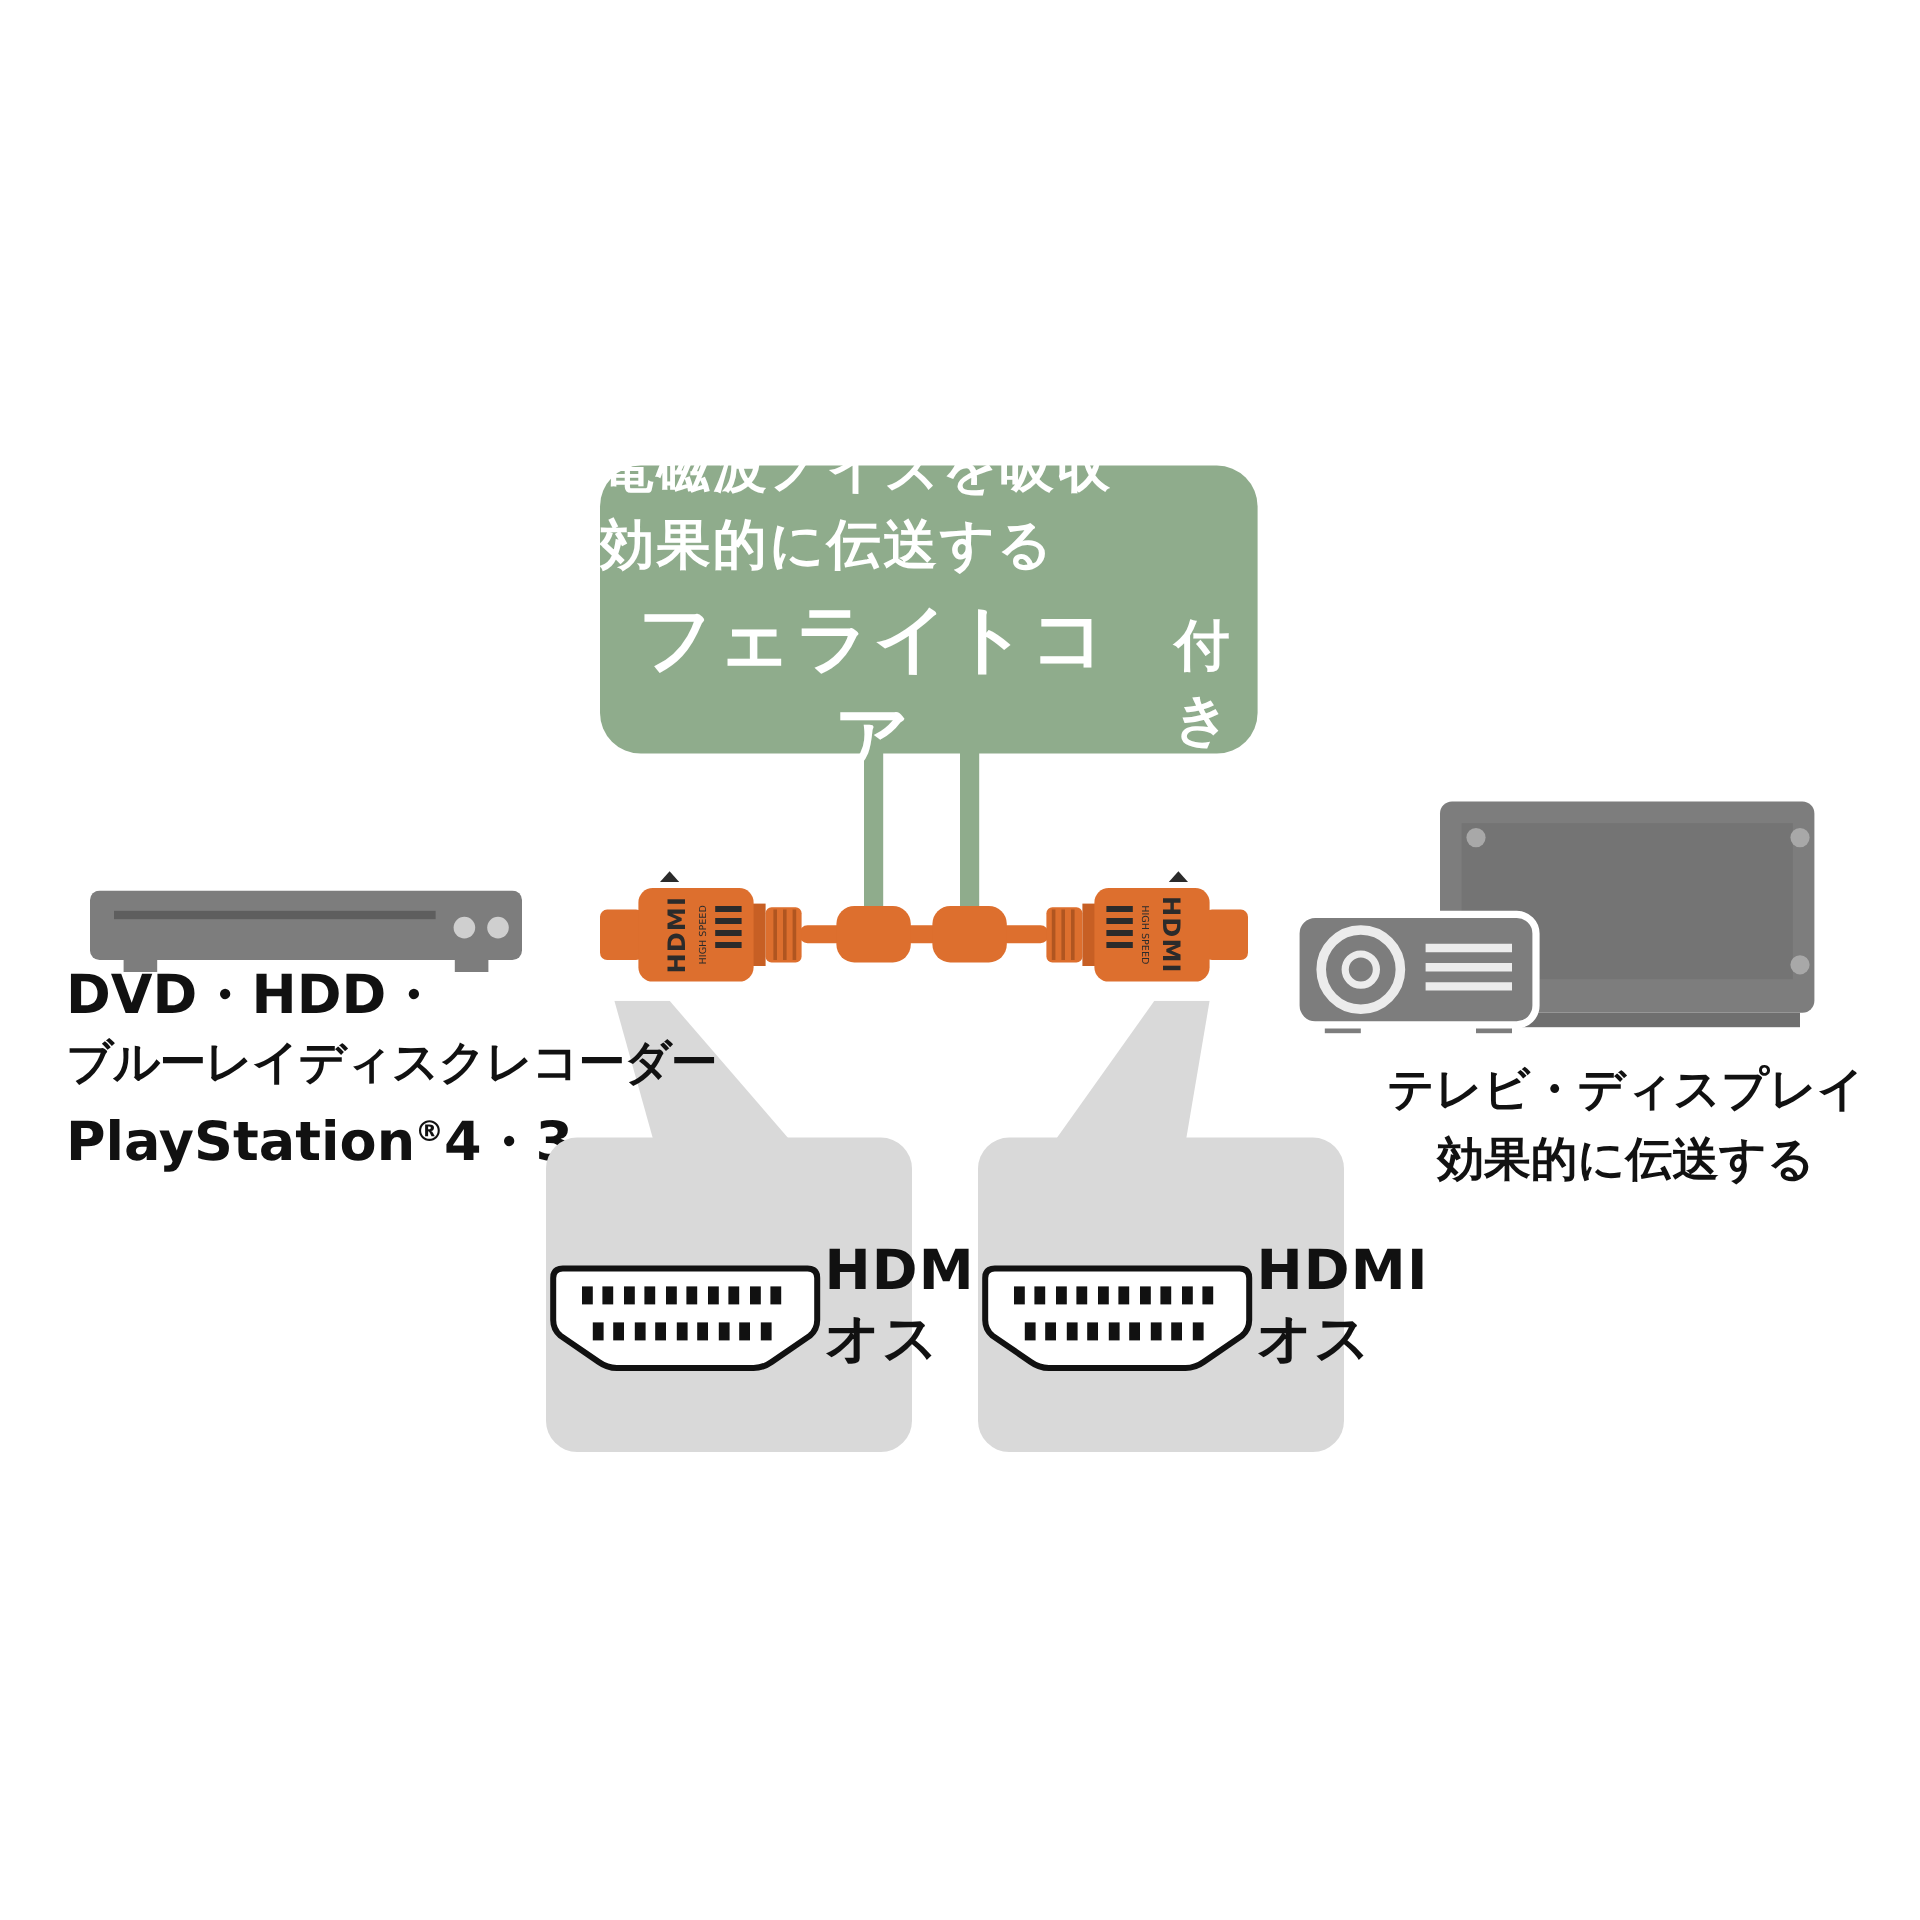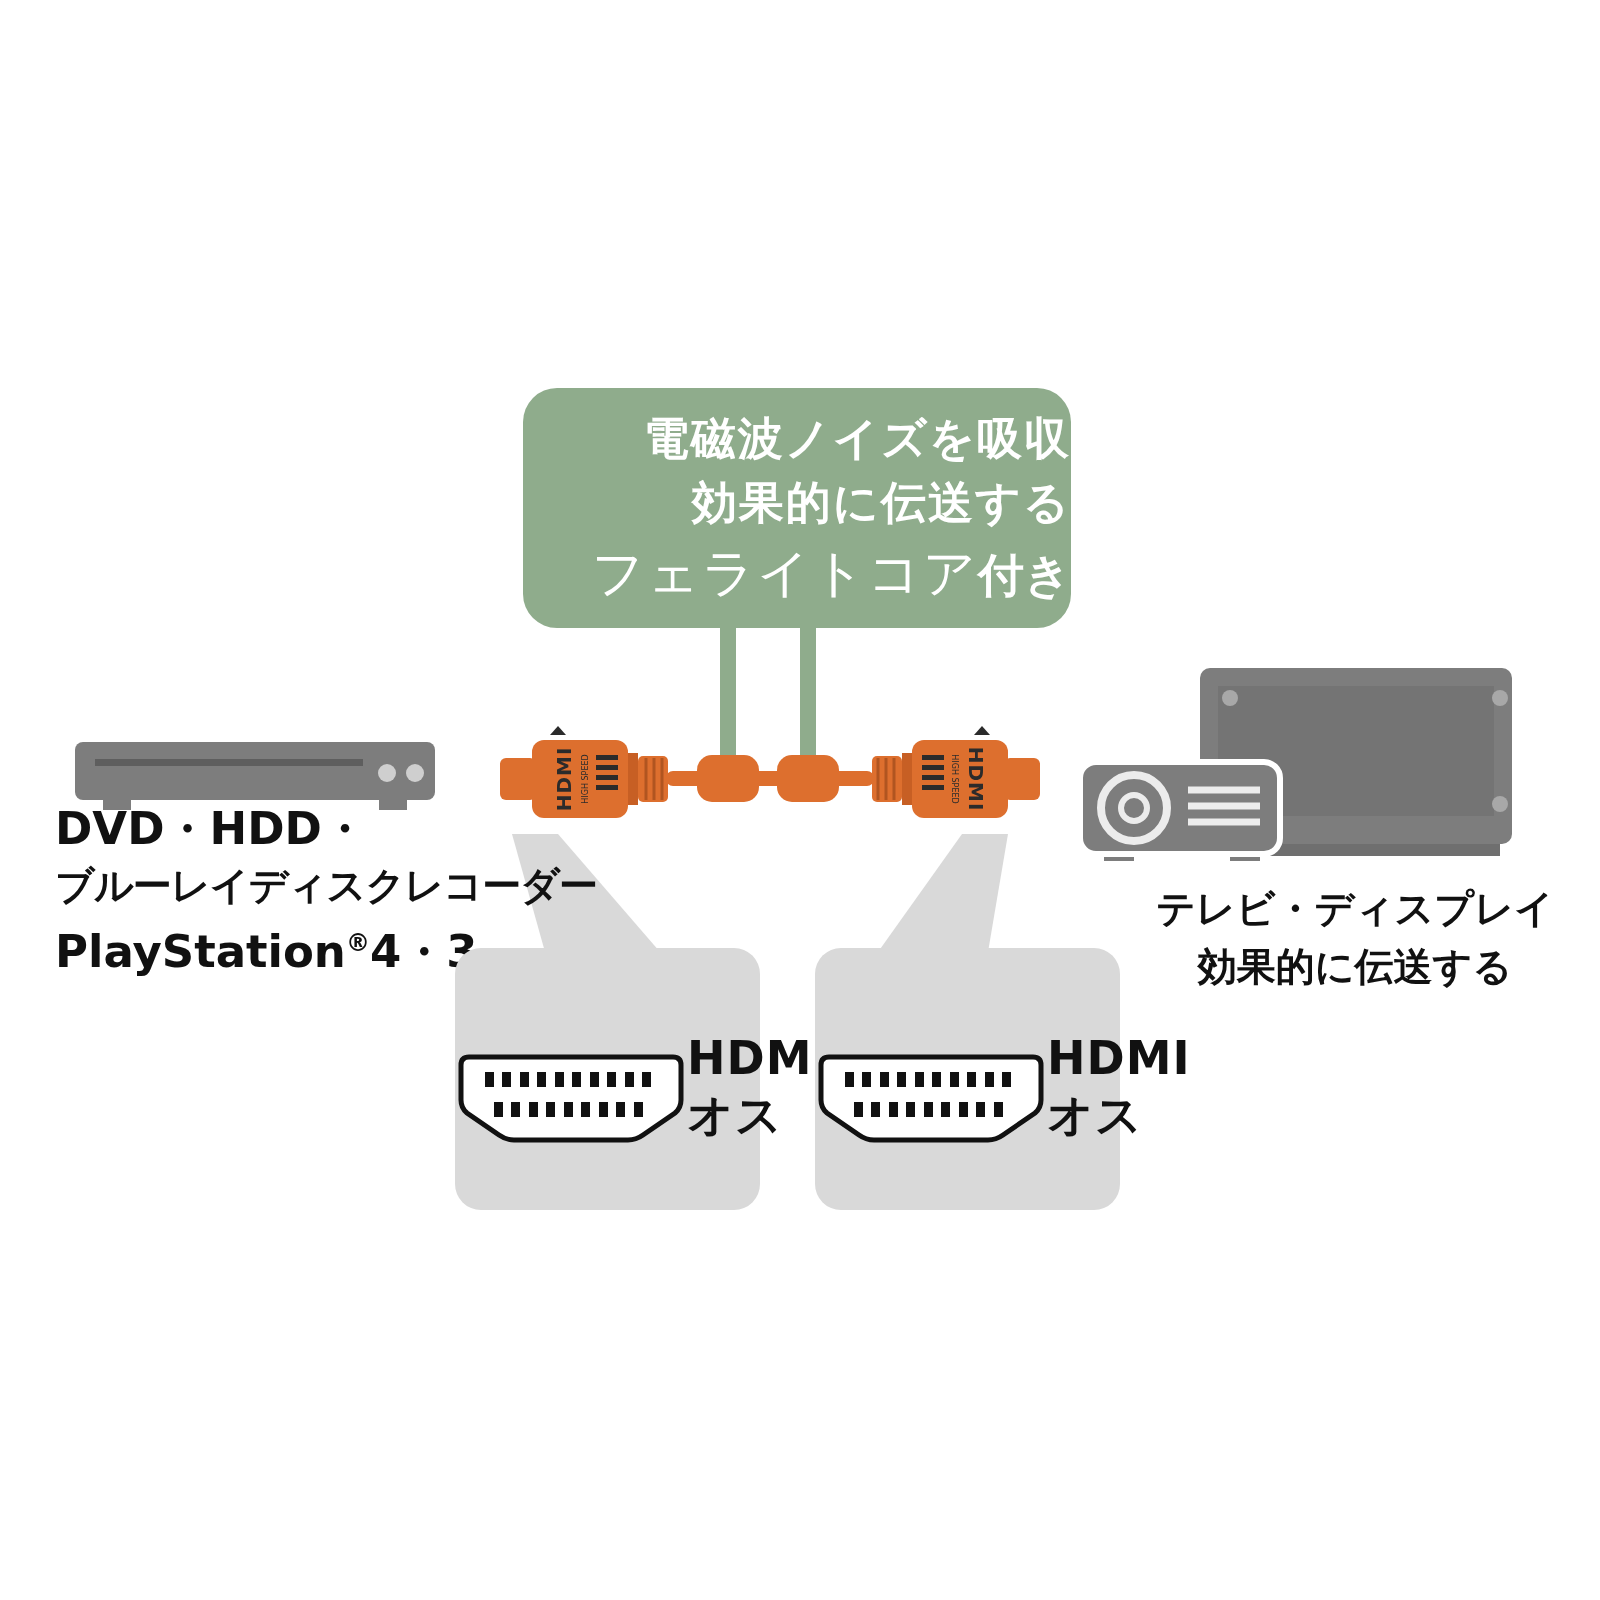--- a/index.html
+++ b/index.html
@@ -6,26 +6,26 @@
   html,body{margin:0;padding:0;background:#fff;}
   #canvas{
     position:relative;width:1600px;height:1600px;background:#ffffff;overflow:hidden;
     font-family:"DejaVu Sans","Liberation Sans",sans-serif;color:#111;
   }
   .abs{position:absolute;}
 
   
   .callout{
     left:500px;top:388px;width:548px;height:240px;background:#8fac8c;border-radius:34px;
-    display:flex;flex-direction:column;align-items:flex-end;justify-content:center;
-    color:#fff;text-align:center;margin-left:23px;
+    display:flex;flex-direction:column;align-items:flex-start;justify-content:center;
+    color:#fff;text-align:center;
   }
   .callout .line{font-size:45px;font-weight:600;line-height:64px;letter-spacing:2px;}
   .callout .emph-row{display:flex;align-items:baseline;justify-content:center;margin-top:4px;}
-  .callout .emph{font-size:52px;font-weight:400;letter-spacing:2px;}
+  .callout .emph{font-size:62px;font-weight:700;letter-spacing:2px;}
   .callout .emph-suffix{font-size:46px;font-weight:700;}
 
   .stem{width:16px;height:150px;background:#8fac8c;top:618px;}
   .stem.s1{left:720px;}
   .stem.s2{left:800px;}
 
   
   .source-text{left:55px;top:800px;width:560px;}
   .source-text .t1{font-size:45px;font-weight:700;line-height:58px;}
   .source-text .t2{font-size:39px;font-weight:700;line-height:56px;letter-spacing:-1px;}

